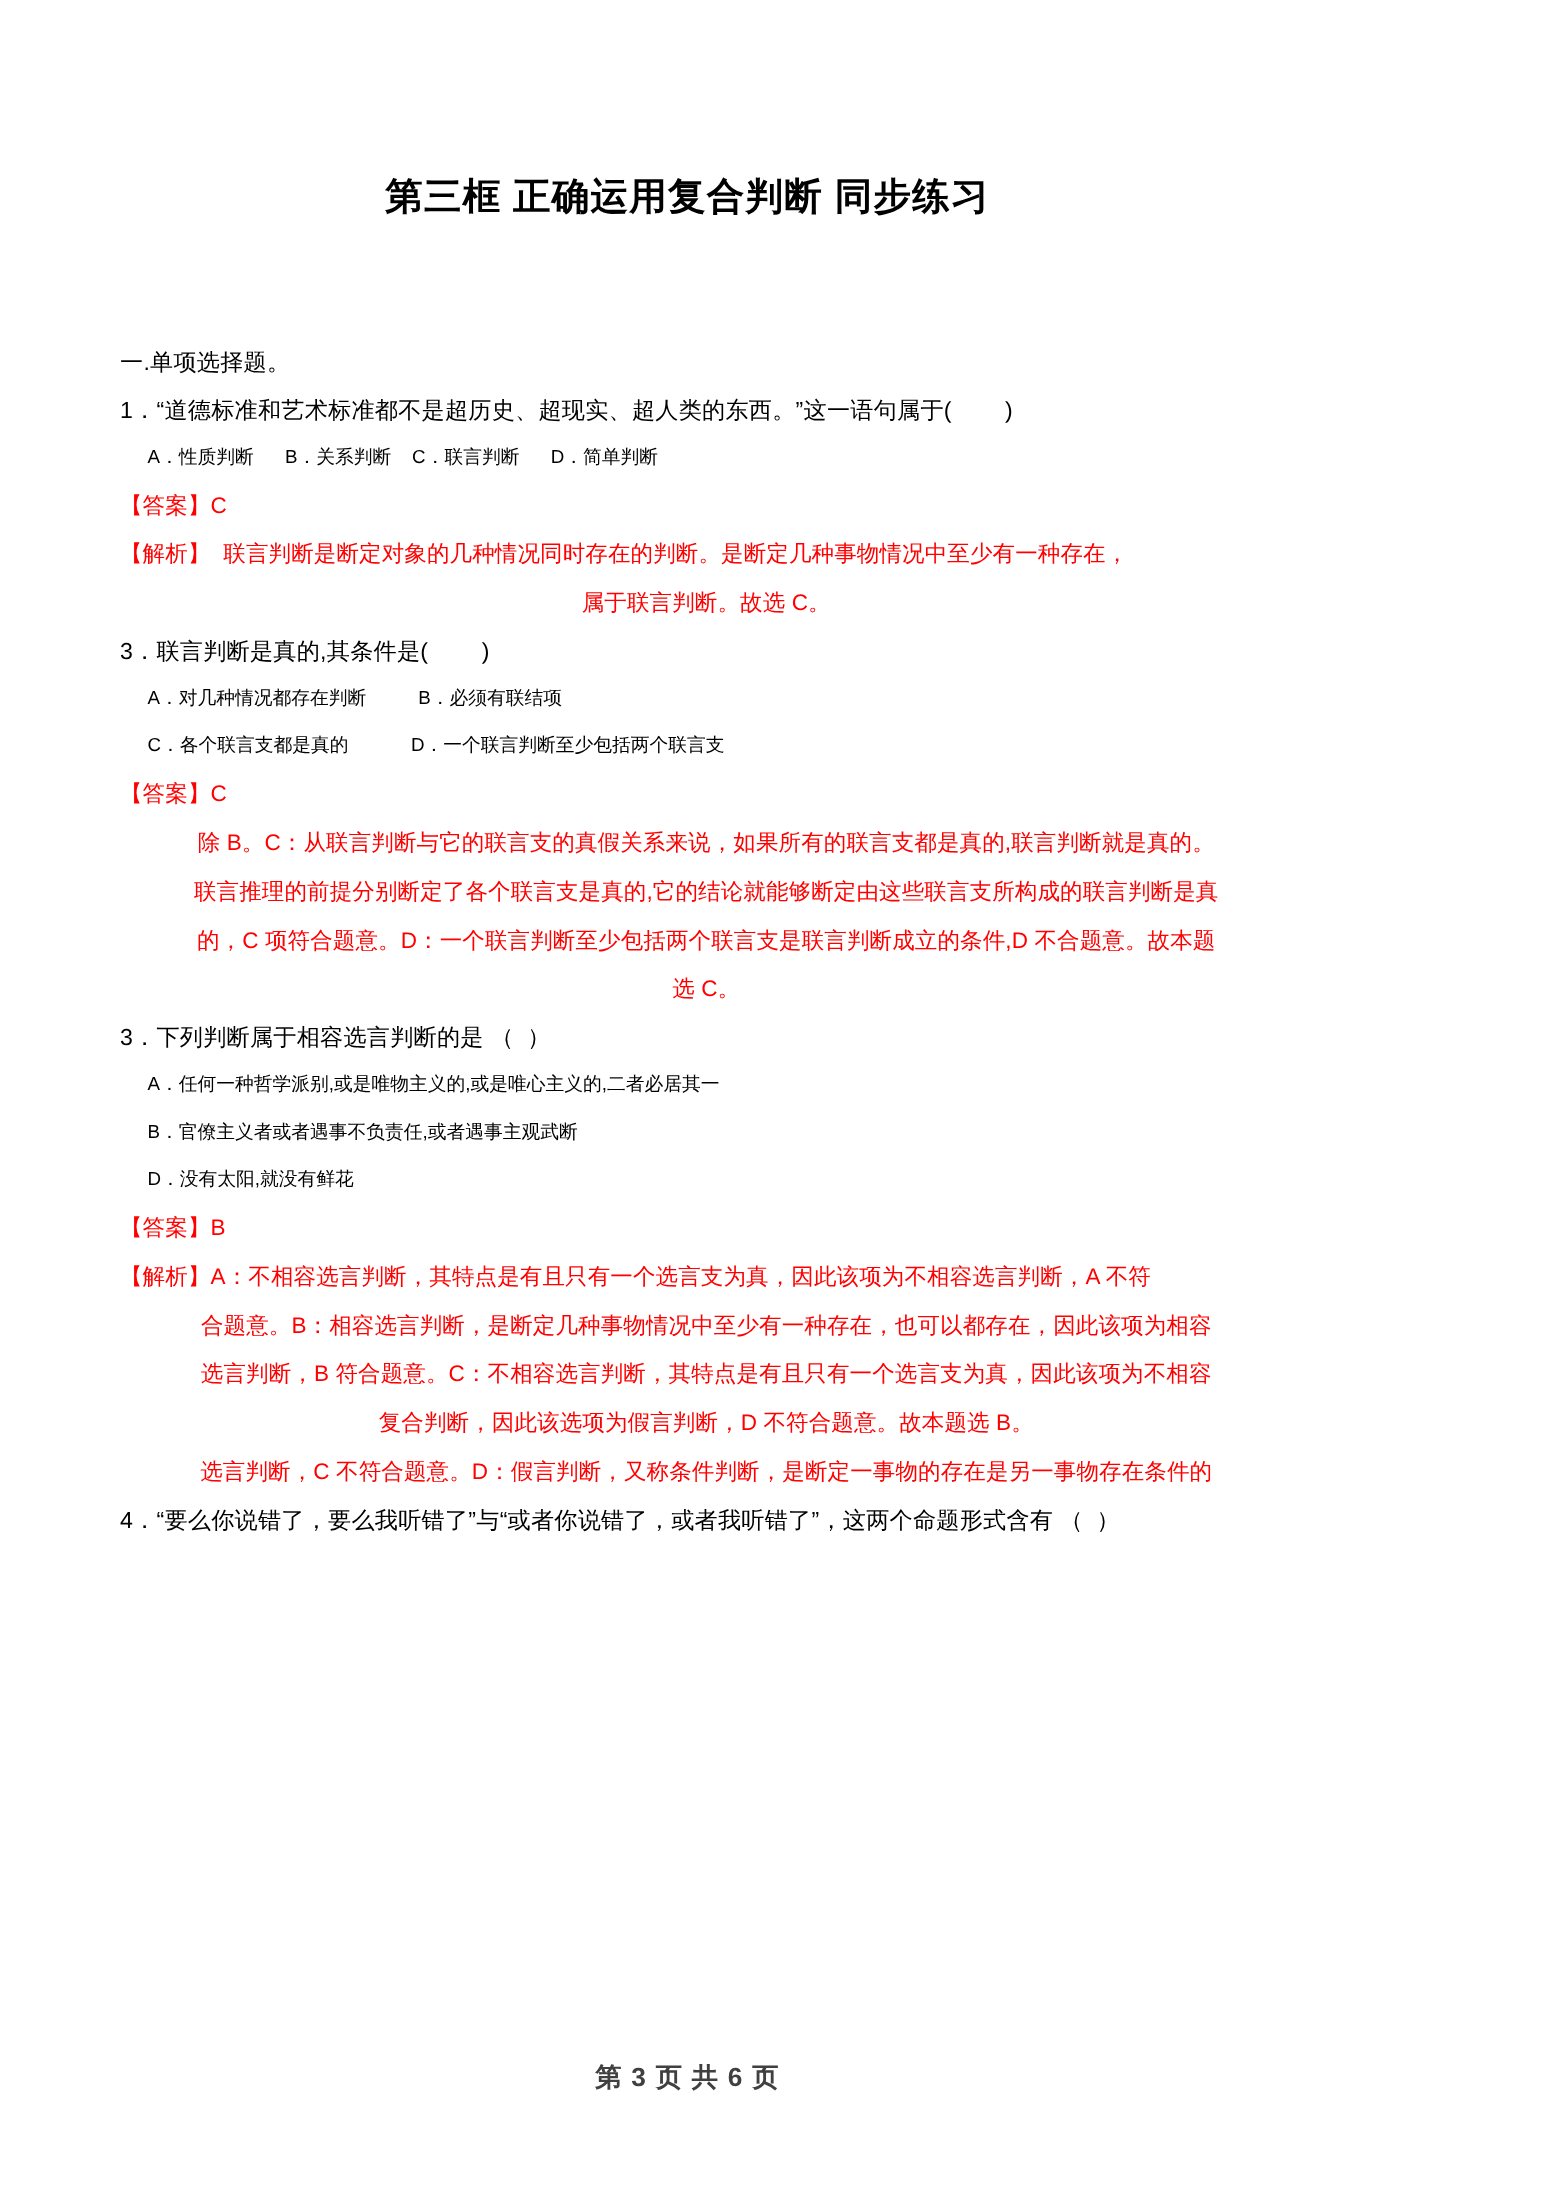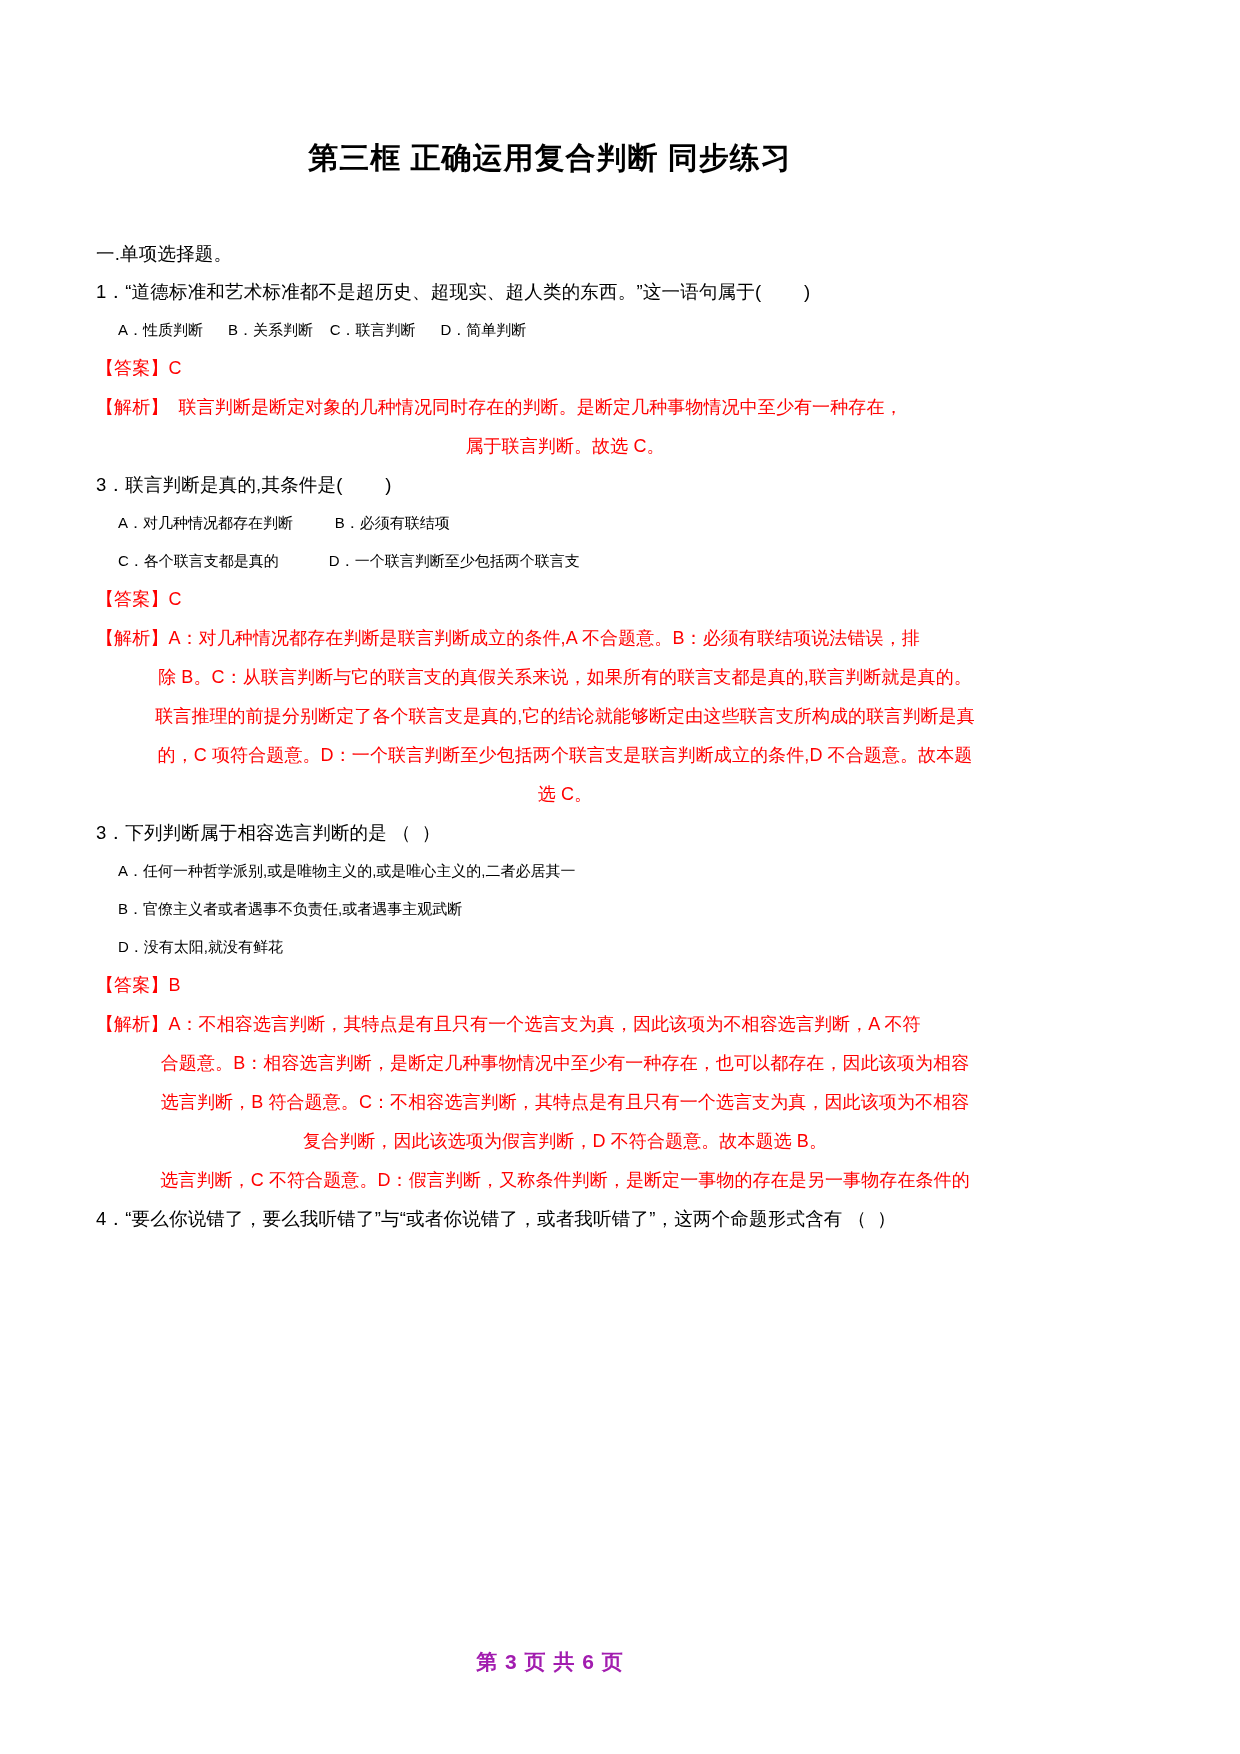--- a/index.html
+++ b/index.html
@@ -26,21 +26,21 @@
     text-align: center;
     font-size: 30px;
     font-weight: 700;
     letter-spacing: 1px;
     margin: 0;
     padding-top: 138px;
     line-height: 1.35;
     color: #000;
   }
   .body-block {
-    margin-top: 56px;
+    margin-top: 92px;
   }
   .line {
     font-size: 18.5px;
     line-height: 38px;
     color: #000;
     white-space: pre-wrap;
     letter-spacing: 0.2px;
   }
   .line.q {
     padding-left: 0;
@@ -57,21 +57,21 @@
     text-align: center;
   }
   .footer {
     position: absolute;
     left: 0;
     right: 0;
     bottom: 78px;
     text-align: center;
     font-size: 21px;
     font-weight: 700;
-    color: #a21caf;
+    color: #404040;
     letter-spacing: 1px;
   }
   .opt-row {
     font-size: 15px;
     line-height: 38px;
     padding-left: 22px;
     white-space: pre;
   }
 </style>
 </head>
@@ -88,21 +88,20 @@
     <div class="line q">1．“道德标准和艺术标准都不是超历史、超现实、超人类的东西。”这一语句属于(        )</div>
     <div class="opt-row">A．性质判断      B．关系判断    C．联言判断      D．简单判断</div>
     <div class="red">【答案】C</div>
     <div class="red">【解析】  联言判断是断定对象的几种情况同时存在的判断。是断定几种事物情况中至少有一种存在，</div>
     <div class="red cont">属于联言判断。故选 C。</div>
 
     <div class="line q">3．联言判断是真的,其条件是(        )</div>
     <div class="opt-row">A．对几种情况都存在判断          B．必须有联结项</div>
     <div class="opt-row">C．各个联言支都是真的            D．一个联言判断至少包括两个联言支</div>
     <div class="red">【答案】C</div>
-    <div class="red">【解析】A：对几种情况都存在判断是联言判断成立的条件,A 不合题意。B：必须有联结项说法错误，排</div>
     <div class="red cont">除 B。C：从联言判断与它的联言支的真假关系来说，如果所有的联言支都是真的,联言判断就是真的。</div>
     <div class="red cont">联言推理的前提分别断定了各个联言支是真的,它的结论就能够断定由这些联言支所构成的联言判断是真</div>
     <div class="red cont">的，C 项符合题意。D：一个联言判断至少包括两个联言支是联言判断成立的条件,D 不合题意。故本题</div>
     <div class="red cont">选 C。</div>
 
     <div class="line q">3．下列判断属于相容选言判断的是 （  ）</div>
     <div class="opt-row">A．任何一种哲学派别,或是唯物主义的,或是唯心主义的,二者必居其一</div>
     <div class="opt-row">B．官僚主义者或者遇事不负责任,或者遇事主观武断</div>
     <div class="opt-row">D．没有太阳,就没有鲜花</div>
     <div class="red">【答案】B</div>

